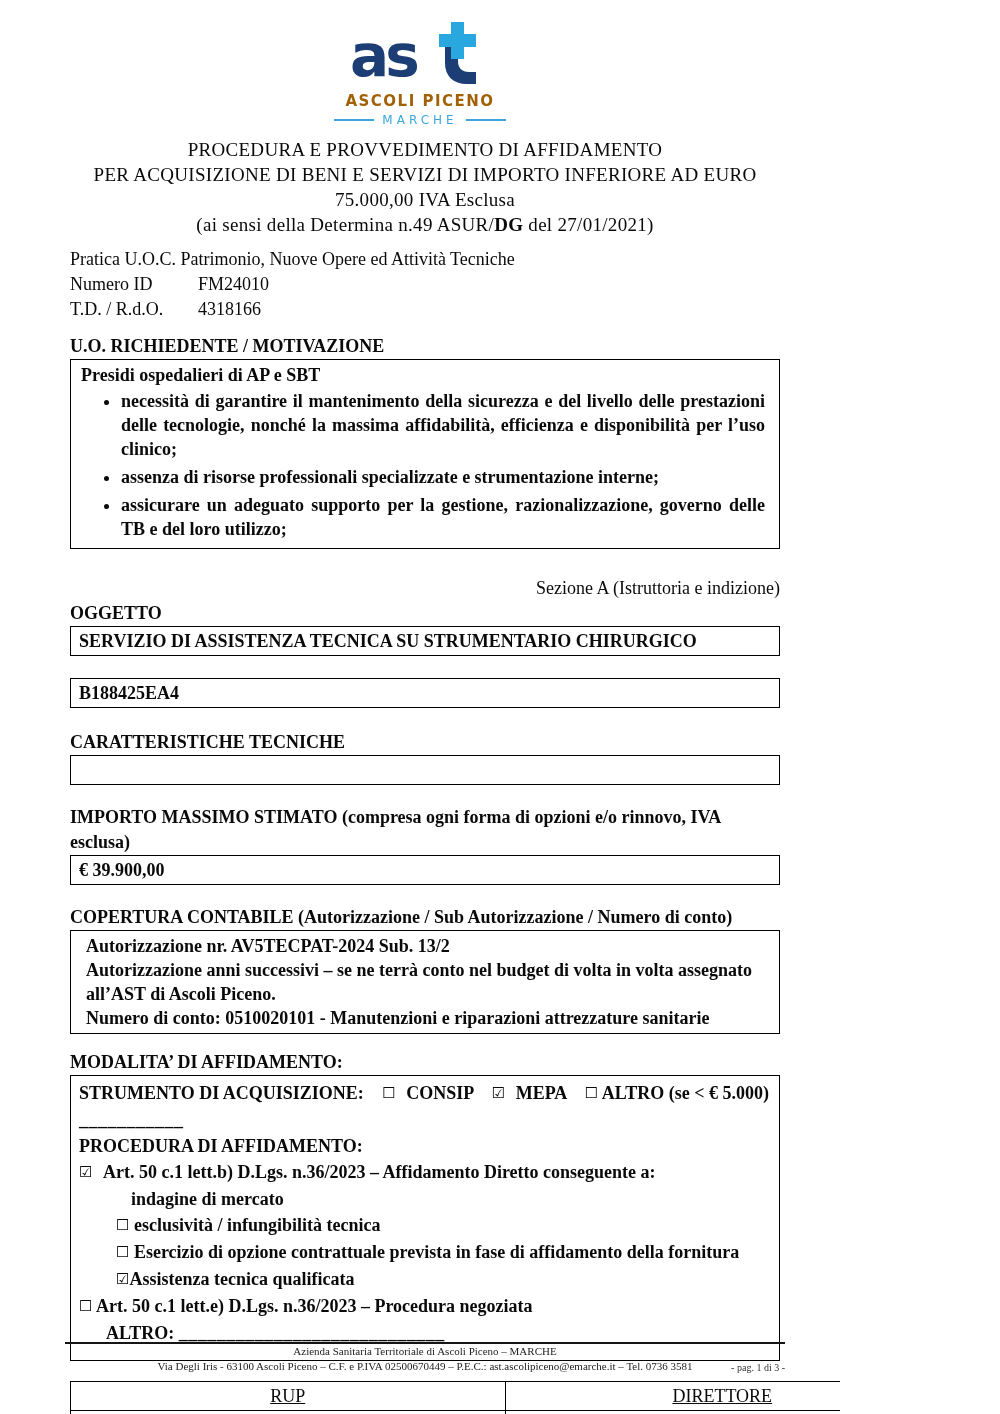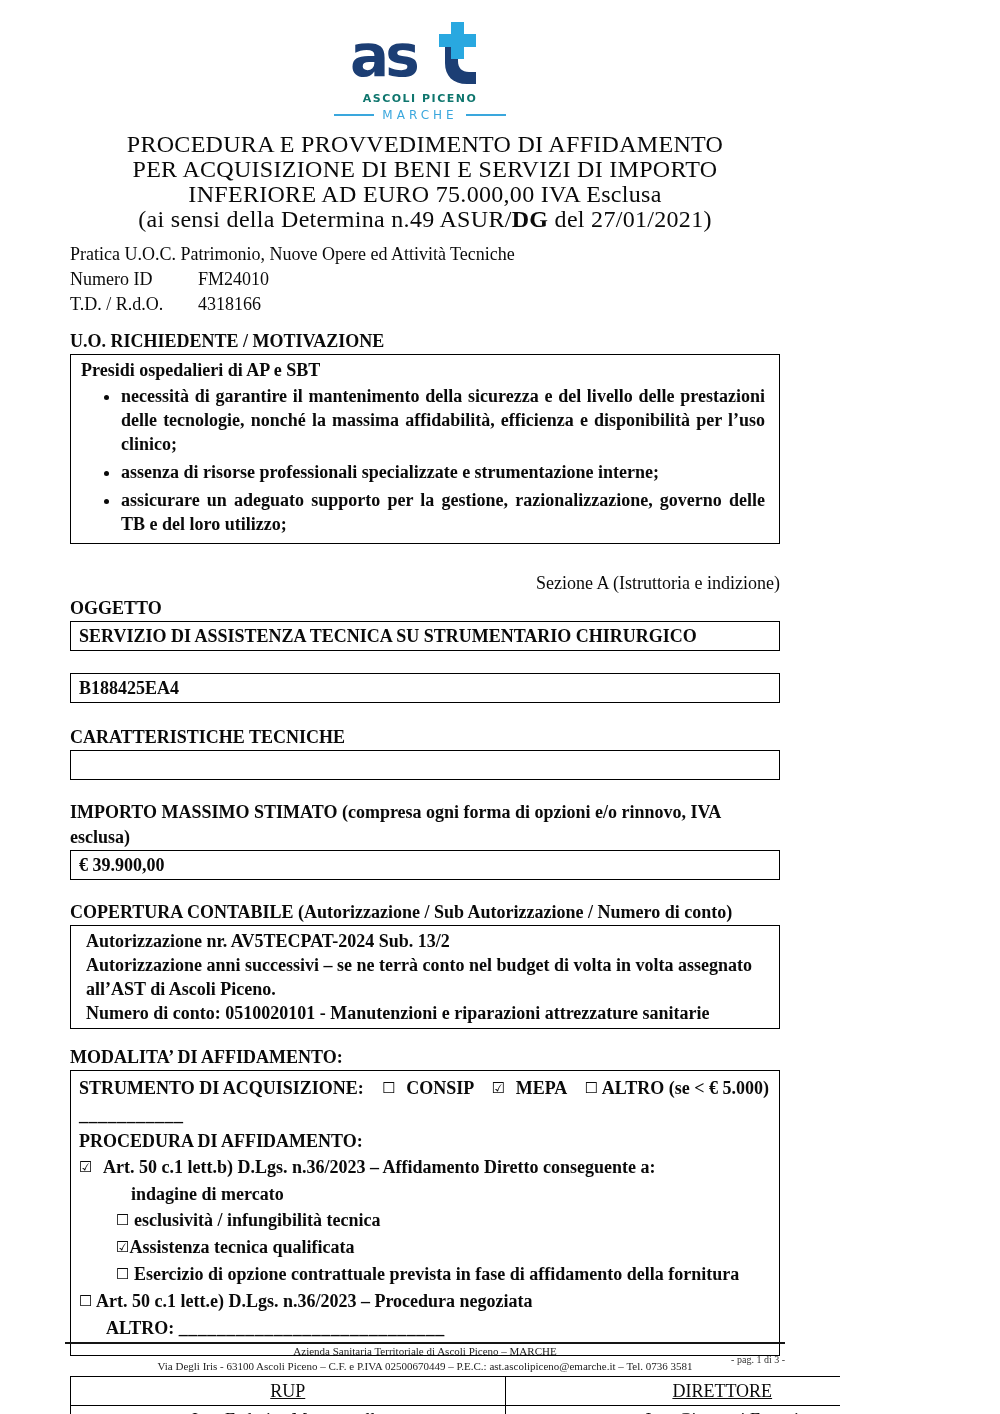--- a/index.html
+++ b/index.html
@@ -11,32 +11,32 @@
     font-size:18px;color:#0a0a0a;
     overflow:hidden;
   }
   .content{padding:0 60px 0 70px;}
 
   
   .logo-block{padding-top:22px;text-align:center;}
   .logo-mark{display:block;margin:0 auto;}
   .logo-region{
     font-family:"DejaVu Sans", sans-serif;
-    font-weight:bold;font-size:11px;letter-spacing:1.5px;
-    color:#0f766e;margin-top:4px;
+    font-weight:bold;font-size:15px;letter-spacing:1.5px;
+    color:#a16207;margin-top:4px;
   }
   .logo-sub{
     margin-top:3px;font-family:"DejaVu Sans", sans-serif;
     font-size:12px;letter-spacing:4px;color:#3aa7dd;
     display:flex;align-items:center;justify-content:center;gap:8px;
   }
   .logo-sub .rule{display:inline-block;width:40px;height:2px;background:#3aa7dd;}
 
   
-  .title-block{margin-top:10px;text-align:center;font-size:24px;line-height:25px;letter-spacing:0.3px;}
+  .title-block{margin-top:10px;text-align:center;font-size:19px;line-height:25px;letter-spacing:0.3px;}
   .title-bold{font-weight:bold;}
 
   
   .pratica{margin-top:10px;line-height:25px;}
   .pr-row{display:flex;}
   .pr-label{width:128px;flex:0 0 auto;}
 
   
   .sec{margin-top:0;font-weight:bold;}
   .sec-label{line-height:25px;}
@@ -81,21 +81,21 @@
   .firme th{height:26px;line-height:26px;}
   .firme td{height:70px;vertical-align:top;padding-top:2px;line-height:24px;}
 
   
   .footer{
     position:absolute;left:65px;right:55px;top:1342px;
     border-top:2px solid #151515;
     padding-top:0;
     font-size:11px;line-height:15px;text-align:center;color:#222;
   }
-  .footer .pagenum{position:absolute;right:0;top:8px;font-size:10px;color:#333;}
+  .footer .pagenum{position:absolute;right:0;top:16px;font-size:10px;color:#333;}
 </style>
 </head>
 <body>
 
 <div class="page">
 
   <div class="logo-block">
     <svg class="logo-mark" width="140" height="66" viewBox="0 0 140 66">
       <text x="0" y="54" font-family="DejaVu Sans, sans-serif" font-weight="bold" font-size="58" letter-spacing="-4" fill="#1c3e74">as</text>
       <path d="M95 22 h13 v17 c0 7 4 11 11 11 h7 v12 h-9 c-14 0-22-8-22-21 z" fill="#1c3e74"></path>
@@ -189,25 +189,25 @@
         <div>
           <span class="cb">☑</span>
           <span class="gap-s">Art. 50 c.1 lett.b) D.Lgs. n.36/2023 – Affidamento Diretto conseguente a:</span>
         </div>
         <div class="ind-1">indagine di mercato</div>
         <div class="ind-2">
           <span class="cb">☐</span>
           <span>esclusività / infungibilità tecnica</span>
         </div>
         <div class="ind-2">
-          <span class="cb">☑</span><span>Assistenza tecnica qualificata</span>
-        </div>
-        <div class="ind-2">
           <span class="cb">☐</span>
           <span>Esercizio di opzione contrattuale prevista in fase di affidamento della fornitura</span>
+        </div>
+        <div class="ind-2">
+          <span class="cb">☑</span><span>Assistenza tecnica qualificata</span>
         </div>
         <div>
           <span class="cb">☐</span>
           <span>Art. 50 c.1 lett.e) D.Lgs. n.36/2023 – Procedura negoziata</span>
         </div>
         <div class="ind-3">
           <span>ALTRO:</span>
           <span class="blank">____________________________</span>
         </div>
       </div>

